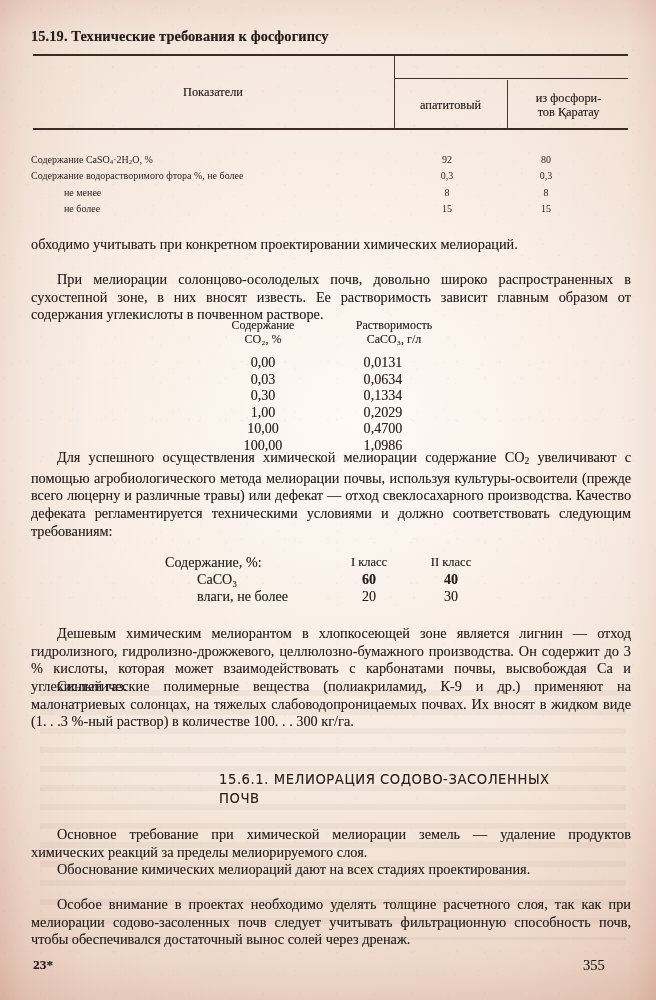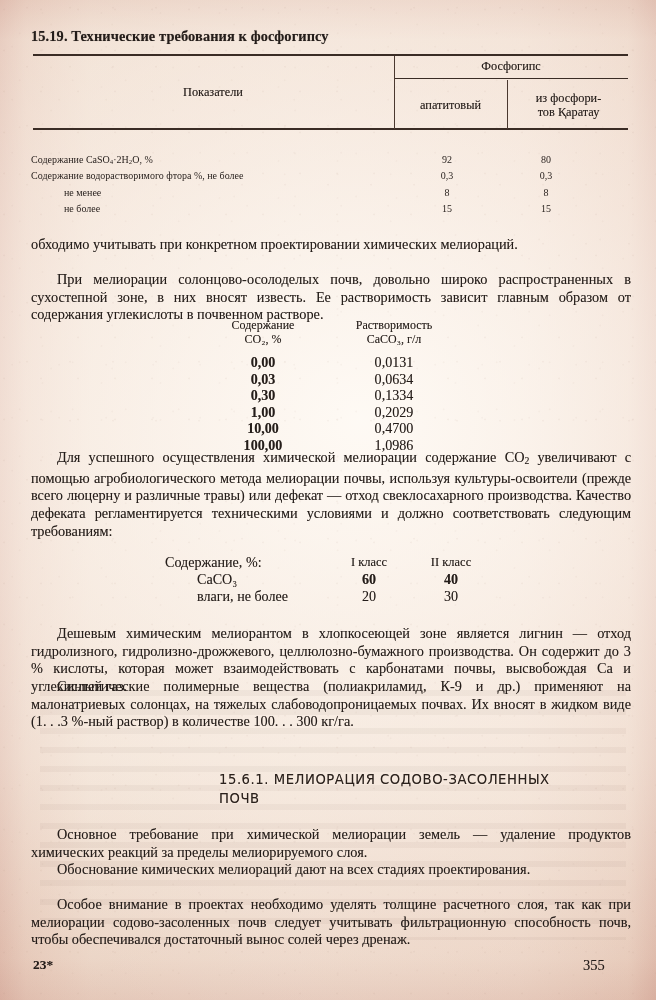--- a/index.html
+++ b/index.html
@@ -146,22 +146,22 @@
     font-size: 12px;
     line-height: 14.2px;
   }
   .mrow { position: relative; height: 16.6px; white-space: nowrap; }
   .mrow .c { position: absolute; text-align: center; }
 
   
   #co2-table { left: 208px; top: 318px; width: 250px; }
   #co2-table .hl { position: absolute; left: 0;   width: 110px; }
   #co2-table .hr { position: absolute; left: 122px; width: 128px; text-align: center; }
-  #co2-table .cl { left: 0;   width: 110px; font-weight: bold; }
-  #co2-table .cr { left: 122px; width: 128px; }
+  #co2-table .cl { left: 0;   width: 110px; }
+  #co2-table .cr { left: 111px; width: 128px; }
 
   
   #class-table { left: 165px; top: 554px; width: 320px; }
   #class-table .lbl { position: absolute; left: 0; top: 0; text-align: right; }
   #class-table .lbl.ind { left: 32px; }
   #class-table .c1 { left: 168px; width: 72px; }
   #class-table .c2 { left: 248px; width: 76px; }
   #class-table .hrow { font-size: 12.5px; }
   .bold { font-weight: bold; }
 
@@ -204,21 +204,20 @@
 
     <div id="spec-table">
       <div class="rule thick" style="left:0; top:0; width:595px;"></div>
       <div class="rule thin" style="left:361px; top:24px; width:234px;"></div>
       <div class="rule thick" style="left:0; top:74px; width:595px;"></div>
 
       <div class="vrule" style="left:361px; top:2px; height:73px;"></div>
       <div class="vrule" style="left:474px; top:26px; height:49px;"></div>
 
       <div class="th" style="left:60px; top:31px; width:240px;">Показатели</div>
-      <div class="th" style="left:361px; top:5px; width:234px;">Фосфогипс</div>
       <div class="th" style="left:361px; top:44px; width:113px;">апатитовый</div>
       <div class="th" style="left:476px; top:37px; width:119px;">
         <div>из фосфори-</div>
         <div>тов Қаратау</div>
       </div>
     </div>
 
     <div id="spec-body">
       <div class="srow">
         <span class="lbl">Содержание CaSO<sub>4</sub>·2H<sub>2</sub>O, %</span>

